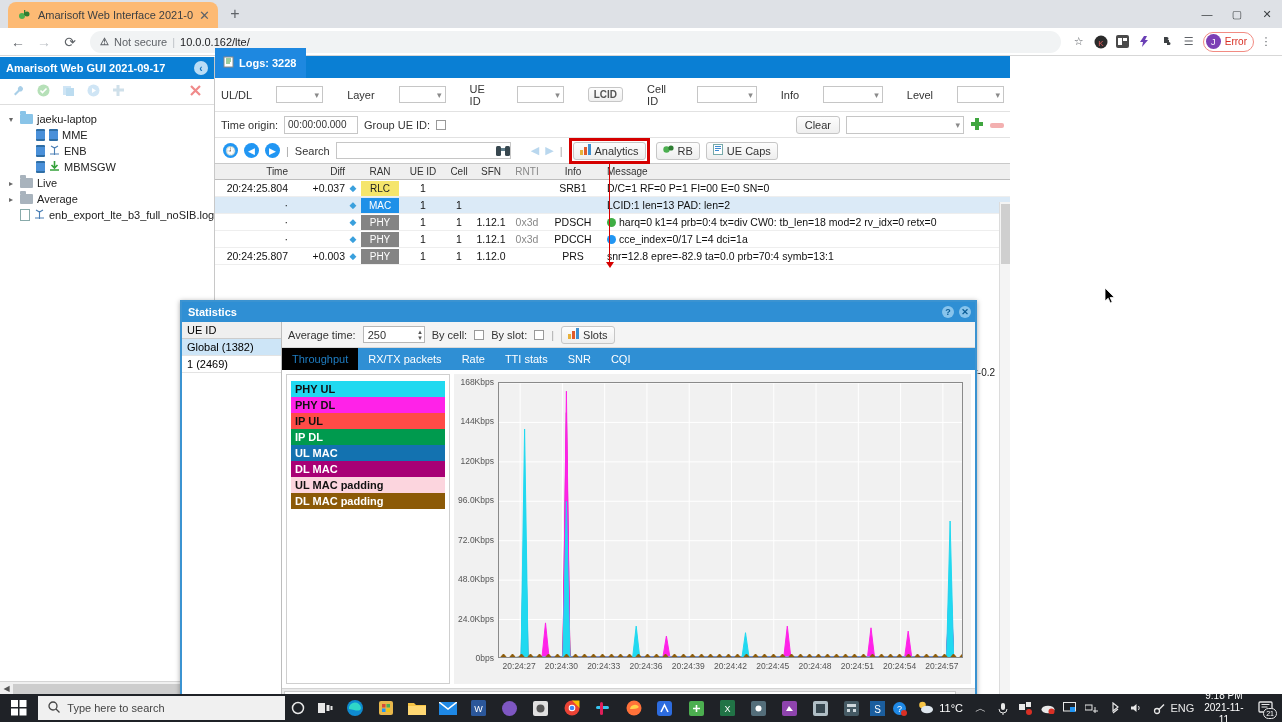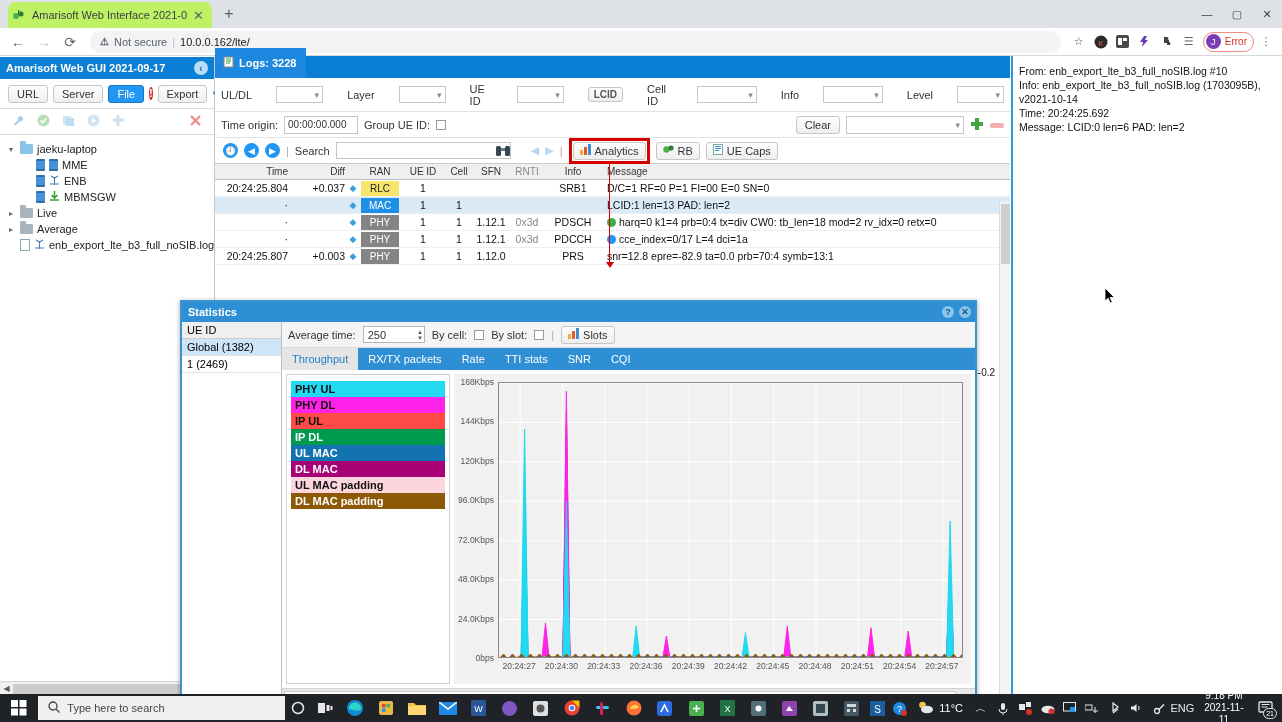--- a/index.html
+++ b/index.html
@@ -12,23 +12,23 @@
     background: #ffffff;
   }
 
   
   #browser-tabstrip {
     height: 28px; background: #dee1e6;
     display: flex; align-items: flex-end; padding-left: 8px;
     position: relative;
   }
   .tab {
-    height: 26px; background: #bef264; border-radius: 8px 8px 0 0;
+    height: 26px; background: #fdba74; border-radius: 8px 8px 0 0;
     display: flex; align-items: center; gap: 6px;
-    padding: 0 8px 0 4px; min-width: 180px; max-width: 230px;
+    padding: 0 8px 0 10px; min-width: 180px; max-width: 230px;
     font-size: 11px; color: #3c4043;
   }
   .tab .favicon { width: 14px; height: 14px; flex: 0 0 14px; position: relative; }
   .tab .tab-title { flex: 1 1 auto; overflow: hidden; white-space: nowrap; }
   .tab .tab-close { font-size: 13px; color: #5f6368; cursor: default; }
   .newtab {
     width: 26px; height: 26px; display: flex; align-items: center; justify-content: center;
     font-size: 16px; color: #5f6368; margin-left: 4px; margin-bottom: 1px;
   }
   #win-controls {
@@ -241,21 +241,21 @@
   #avgtime {
     border: 1px solid #b7b7b7; background: #fff; width: 62px; height: 17px;
     display: flex; align-items: center; justify-content: space-between; padding: 0 2px 0 4px;
     font-size: 11px;
   }
   #avgtime .spin { display: flex; flex-direction: column; line-height: 6px; font-size: 7px; color: #555; }
   #stats-tabs { height: 22px; background: #2f8fd4; display: flex; align-items: stretch; }
   .stab {
     color: #fff; font-size: 11px; display: flex; align-items: center; padding: 0 10px;
   }
-  .stab.active { background: #e5e5e5; color: #1f7ec4; }
+  .stab.active { background: #000000; color: #1f7ec4; }
   #chart-area { flex: 1 1 auto; display: flex; background: #fff; padding: 4px; gap: 4px; }
   #legend-box {
     width: 164px; border: 1px solid #cfcfcf; background: #fff; padding: 6px 4px; position: relative;
   }
   .lgitem {
     height: 16px; display: flex; align-items: center; padding-left: 4px;
     font-size: 11px; font-weight: bold; color: #111; margin-bottom: 0;
   }
   #plot-wrap { flex: 1 1 auto; background: #f1f1f1; position: relative; }
   #plot { position: absolute; left: 44px; top: 8px; right: 8px; bottom: 26px; }
@@ -388,30 +388,20 @@
   </div>
   <div class="ext-icon">⋮</div>
 </div>
 
 <div id="page">
 
   <div id="left-panel">
     <div id="left-header">
       <span>Amarisoft Web GUI 2021-09-17</span>
       <span class="collapse">‹</span>
-    </div>
-    <div id="left-btnbar">
-      <div class="gbtn">URL</div>
-      <div class="gbtn">Server</div>
-      <div class="gbtn active">File</div>
-      <div class="redcircle">!</div>
-      <div class="gbtn">Export</div>
-      <div><svg width="14" height="14">
-            <path d="M7 1v12M1 7h12" stroke="#5b9bd5" stroke-width="3"></path>
-          </svg></div>
     </div>
     <div id="left-tools">
       <span><svg width="13" height="13">
             <path d="M9 2a3 3 0 00-3 4L2 10l1.5 1.5L7.5 7.5A3 3 0 0011 4z" fill="#a9cfe8"></path>
           </svg></span>
       <span><svg width="13" height="13">
             <circle cx="6.5" cy="6.5" r="6" fill="#b6e0b8"></circle>
             <path d="M3.5 6.5l2 2 4-4" stroke="#fff" stroke-width="1.6" fill="none"></path>
           </svg></span>
       <span><svg width="13" height="13">
@@ -669,28 +659,20 @@
           <span class="c-info">PUCCH</span>
           <span class="c-msg">format=1A n=27 ack=1 snr=-2.4 epre=-99.0</span>
         </div>
       </div>
 
     <div id="logscroll">
       <div class="thumb"></div>
     </div>
   </div>
 
-  <div id="right-panel">
-    <div id="right-info">
-      <div>From: enb_export_lte_b3_full_noSIB.log #10</div>
-      <div>Info: enb_export_lte_b3_full_noSIB.log (1703095B), v2021-10-14</div>
-      <div>Time: 20:24:25.692</div>
-      <div>Message: LCID:0 len=6 PAD: len=2</div>
-    </div>
-  </div>
 
   <div id="cursor">
     <svg width="11" height="16" viewBox="0 0 11 16">
         <path d="M0 0 L0 13 L3.2 10.2 L5.3 15 L7.2 14.1 L5.1 9.5 L9.3 9.3 Z" fill="#000" stroke="#fff" stroke-width=".8"></path>
       </svg>
   </div>
 
   <div id="hidden-text">=-0.2</div>
 
   <div id="stats">

